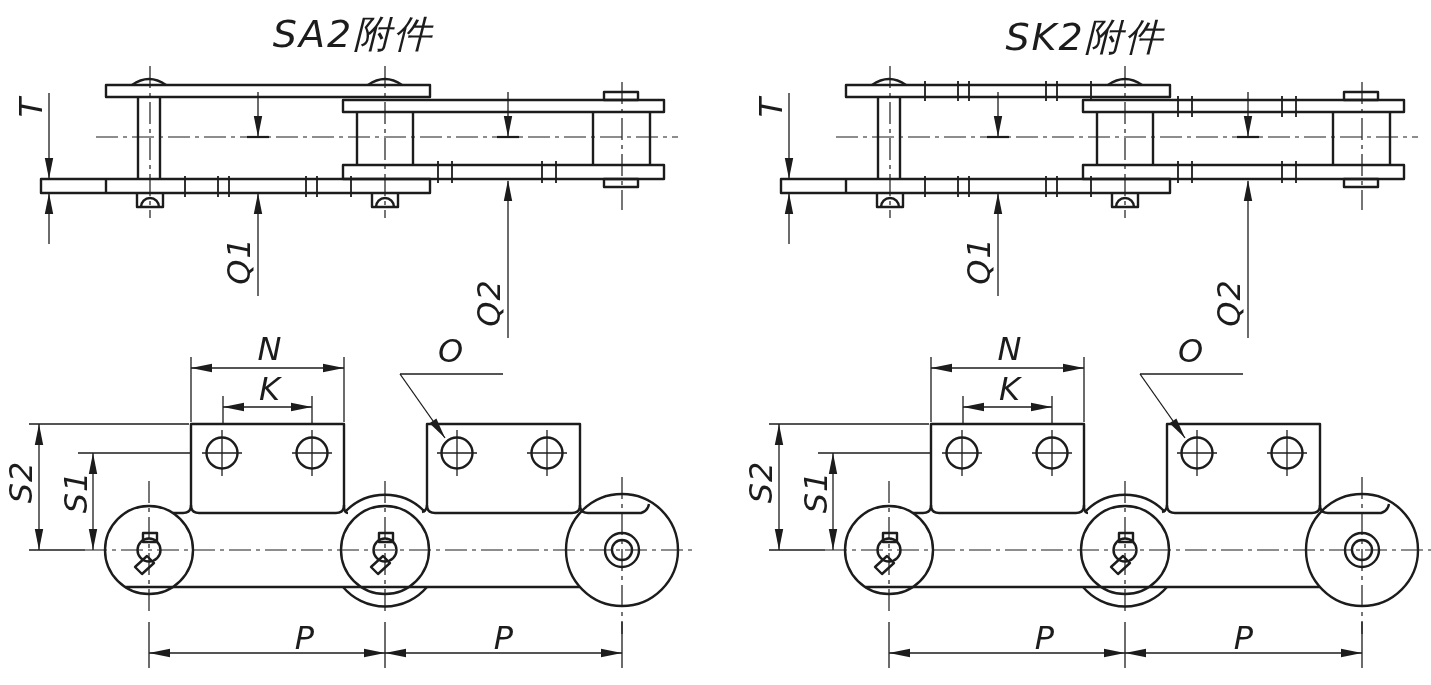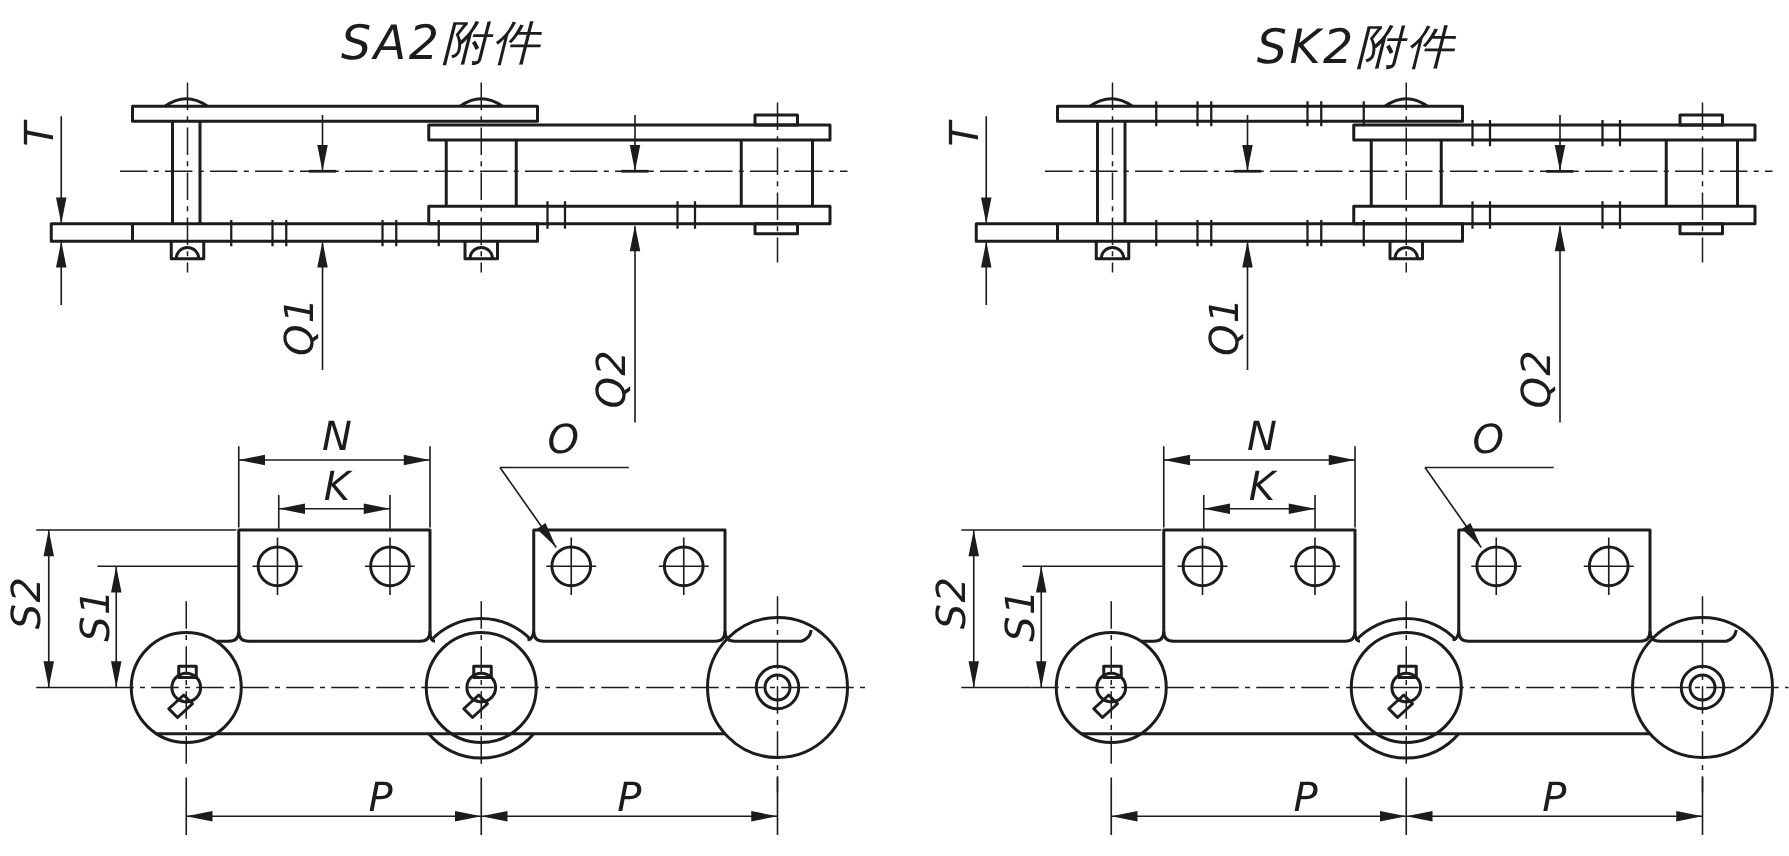--- a/index.html
+++ b/index.html
@@ -5,21 +5,20 @@
   html, body {
     margin: 0;
     padding: 0;
   }
   .canvas {
     position: relative;
     width: 1431px;
     height: 685px;
     background: var(--bg, #ffffff);
     overflow: hidden;
-    border-radius: 16px;
   }
   svg { display: block; }
 
   
   .ol {
     fill: none;
     stroke: var(--line, #1c1c1c);
     stroke-width: 2.4;
     stroke-linejoin: round;
     stroke-linecap: butt;

